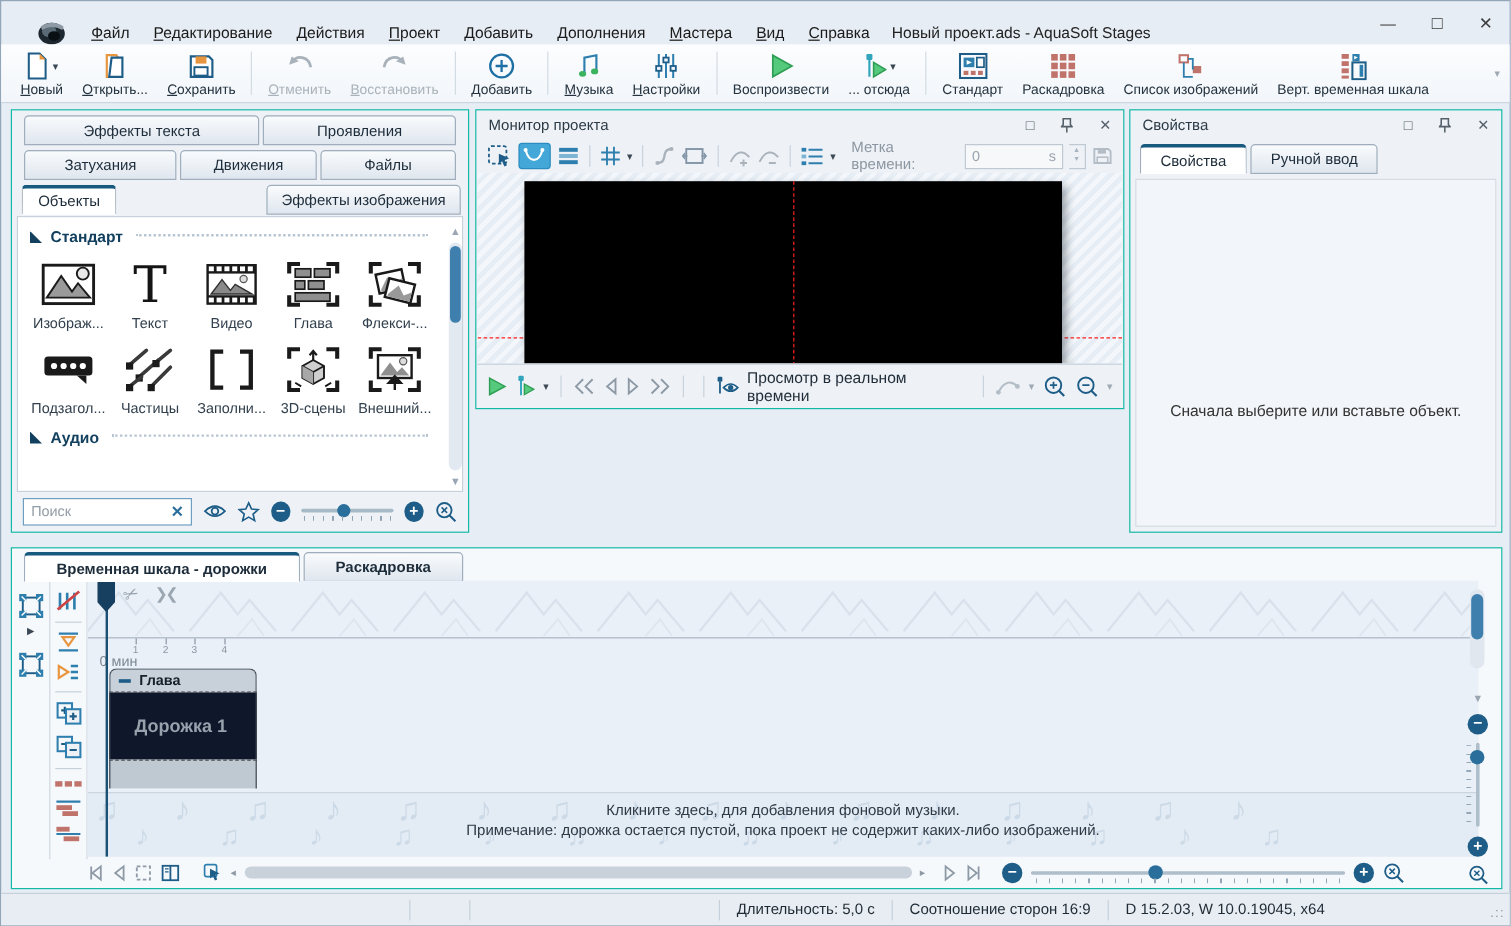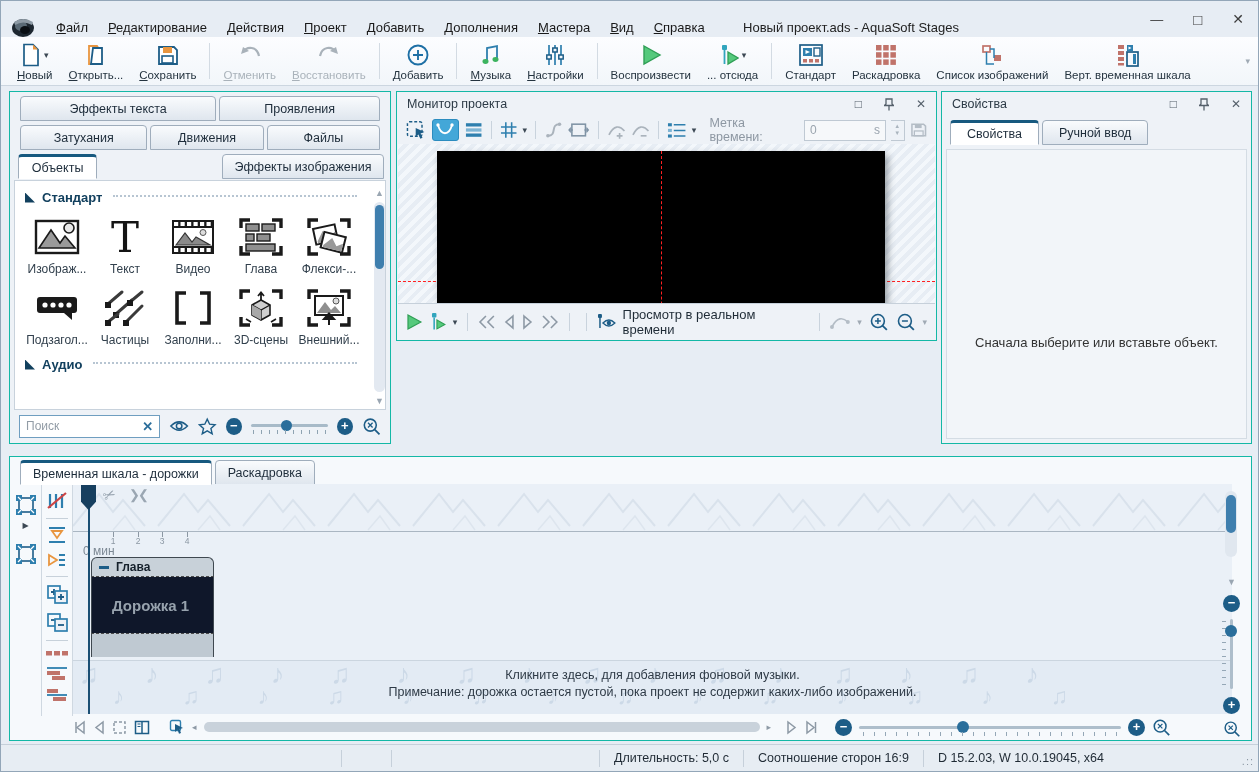--- a/index.html
+++ b/index.html
@@ -5,21 +5,21 @@
   * { box-sizing: border-box; }
   html,body { margin:0; padding:0; }
   body {
     width:1259px; height:772px; position:relative; overflow:hidden;
     font-family:"Liberation Sans", sans-serif; color:#222;
     background:#e7edf4;
   }
   .app { position:absolute; inset:0; background:#e7edf4; border:1px solid #93a6b8; }
 
   
-  .titlebar { position:absolute; top:0; left:0; right:0; height:52px; display:flex; align-items:center; }
+  .titlebar { position:absolute; top:0; left:0; right:0; height:52px; display:flex; align-items:center;padding-left:20px; }
   .logo { margin-left:9px; }
   .menu { display:flex; margin-left:10px; }
   .menu-item { padding:5px 10px; font-size:13px; color:#1a1a1a; cursor:default; }
   .menu-item u { text-decoration:underline; }
   .win-title { position:absolute; left:620px; width:460px; text-align:center; font-size:13px; color:#222; }
   .winbtns { position:absolute; right:14px; top:0; height:36px; display:flex; align-items:center; gap:30px; color:#3c3c3c; font-size:13px; }
   .winbtns span { cursor:default; }
 
   
   .toolbar { position:absolute; top:36px; left:0; right:0; height:49px;
@@ -96,21 +96,21 @@
   
   .props { left:940px; top:90px; width:311px; height:353px; }
   .prop-tabs { display:flex; gap:3px; margin:4px 0 0 8px; }
   .prop-tabs .tab { padding:0 16px; }
   .prop-body { position:absolute; left:4px; right:4px; top:57px; bottom:4px; background:#f2f5f9; border:1px solid #d4dce4; }
   .prop-msg { position:absolute; top:185px; left:0; right:0; text-align:center; font-size:13px; color:#333; }
 
   
   .tl { left:8px; top:455px; width:1243px; height:285px; background:#f6f9fc; }
   .tl-tabs { display:flex; gap:3px; margin:3px 0 0 10px; }
-  .tl-tabs .tab { padding:0 12px; }
+  .tl-tabs .tab { padding:0 26px;font-weight:bold; }
   .tl-colsep { position:absolute; top:28px; bottom:24px; width:1px; background:#cfd8e1; }
   .tl-col1 { position:absolute; left:0; top:28px; bottom:24px; width:31px; display:flex; flex-direction:column; align-items:center; padding-top:8px; gap:4px; }
   .tl-col2 { position:absolute; left:32px; top:28px; bottom:24px; width:30px; display:flex; flex-direction:column; align-items:center; padding-top:6px; gap:7px; }
   .csep { width:22px; height:1px; background:#c7d1da; }
   .tl-area { position:absolute; left:63px; top:27px; width:1159px; height:230px; background:#eaf0f7; overflow:hidden; }
   .mtn-strip { position:absolute; left:0; top:0; right:0; height:47px; }
   .ruler-line { position:absolute; left:0; right:0; top:47px; border-top:1px solid #aab6c2; }
   .tick { position:absolute; top:48px; width:1px; height:5px; background:#8b97a3; }
   .ticklbl { position:absolute; top:52px; font-size:8.5px; color:#8b97a3; transform:translateX(-50%); }
   .zerolbl { position:absolute; left:10px; top:60px; font-size:12px; color:#7c8894; }

